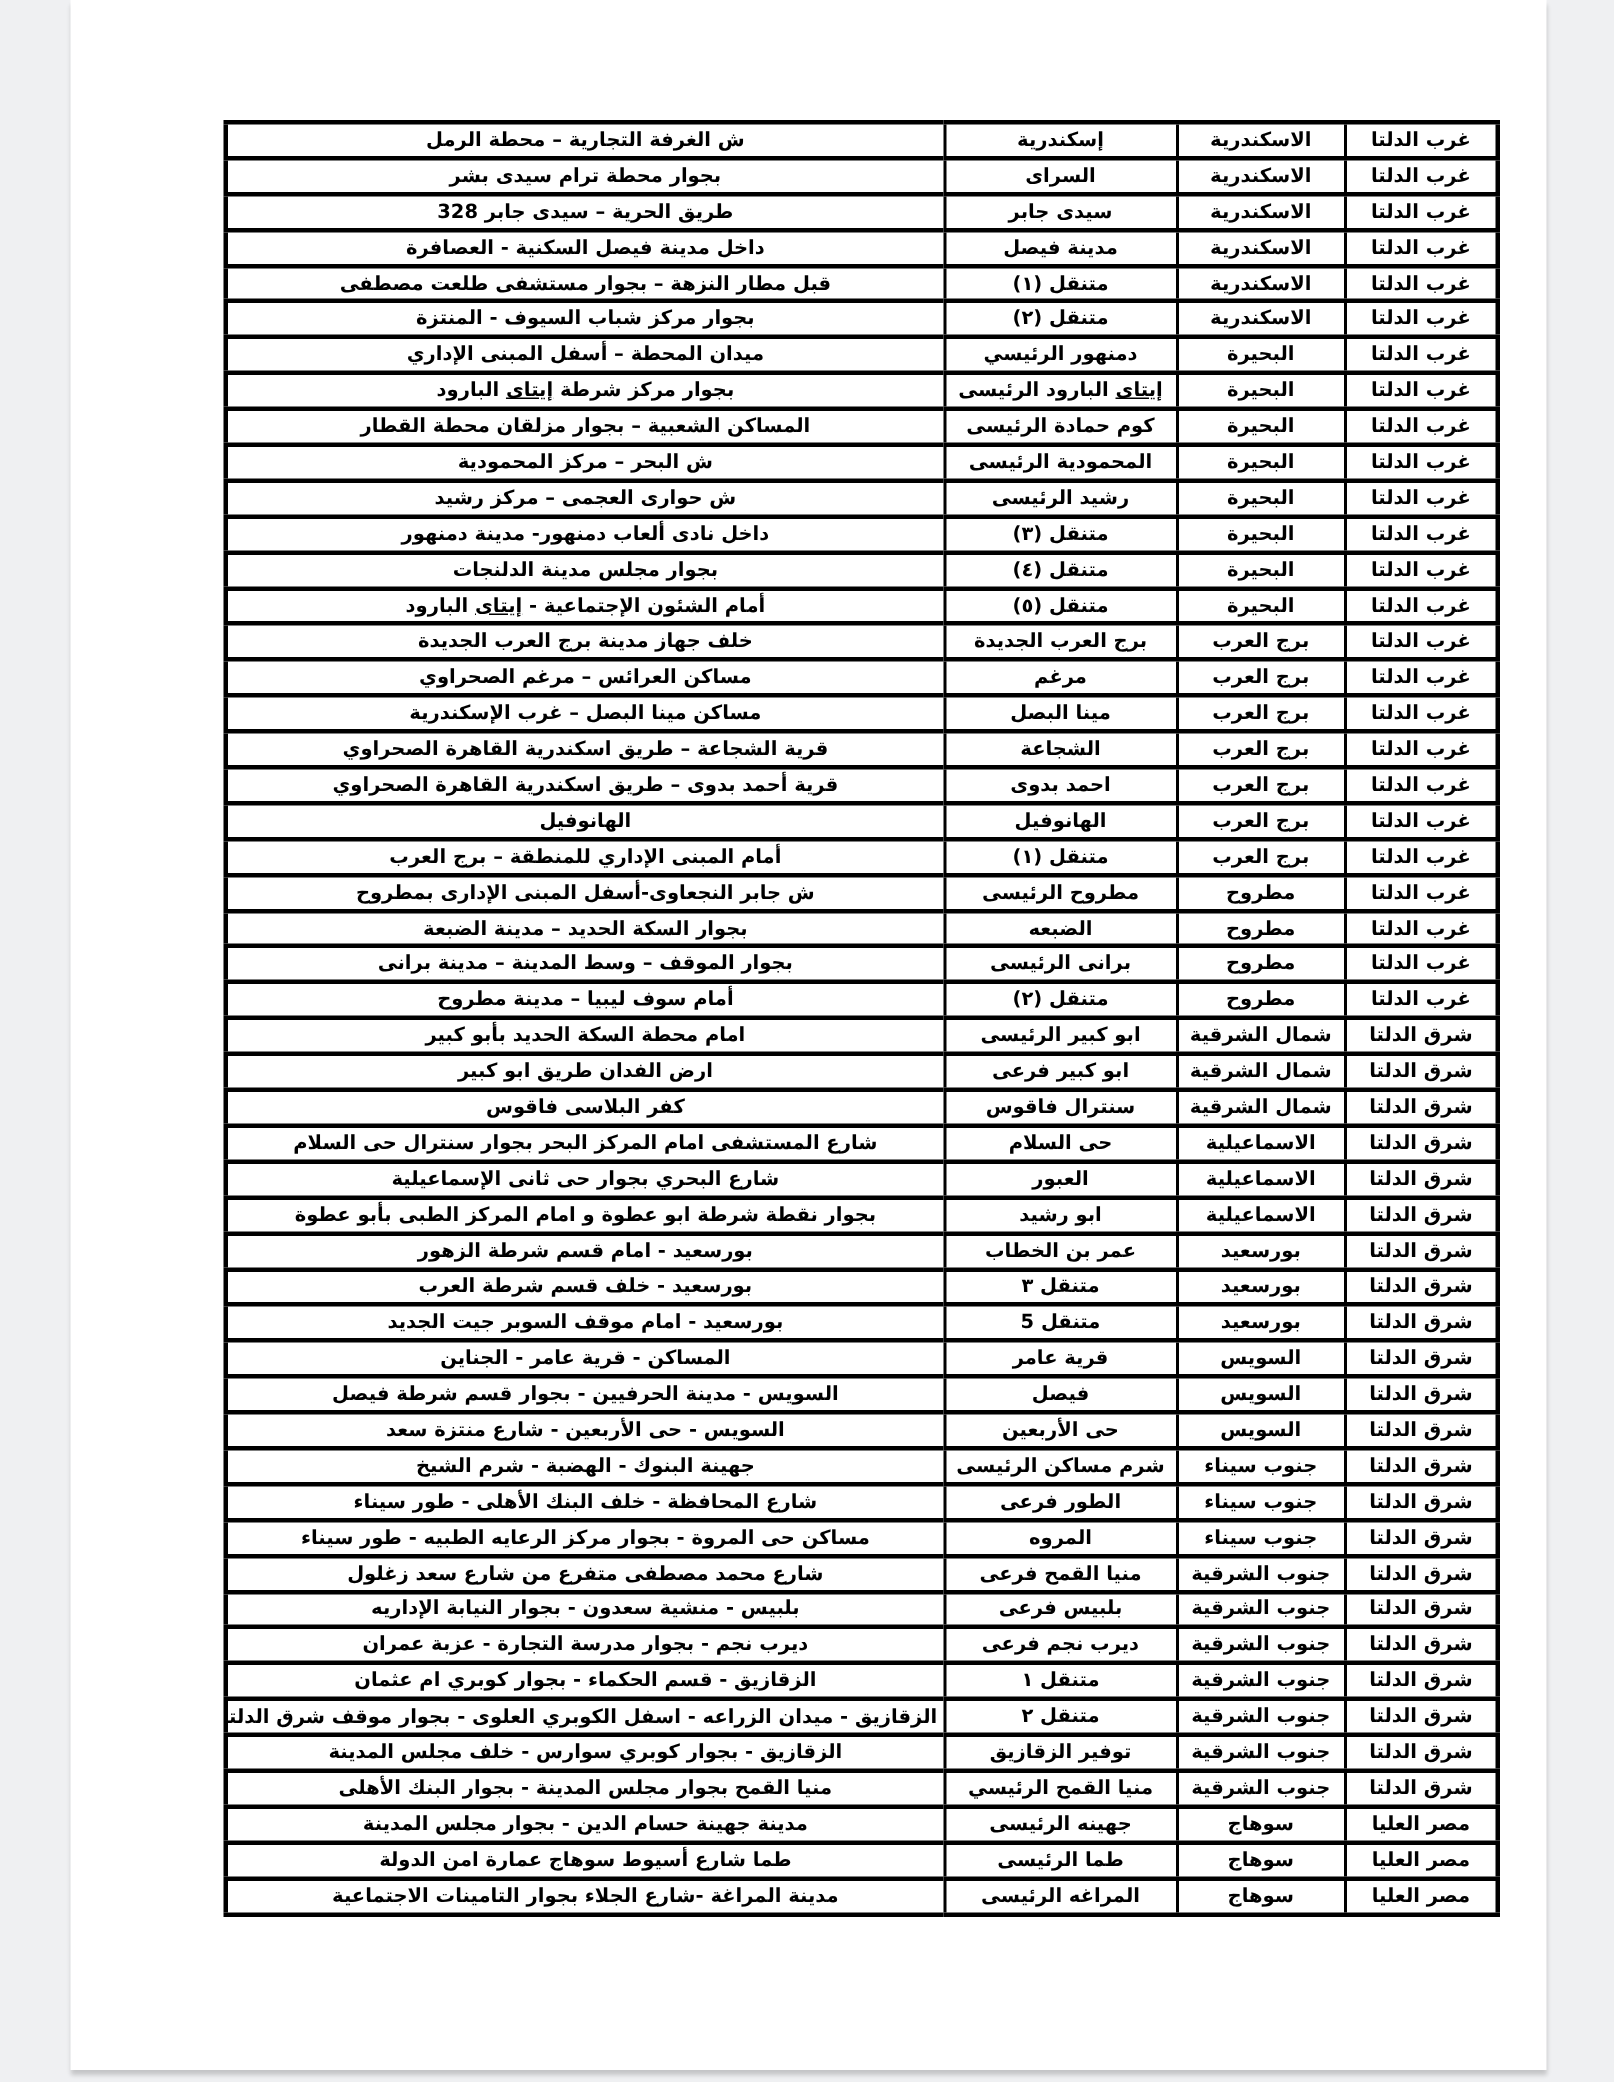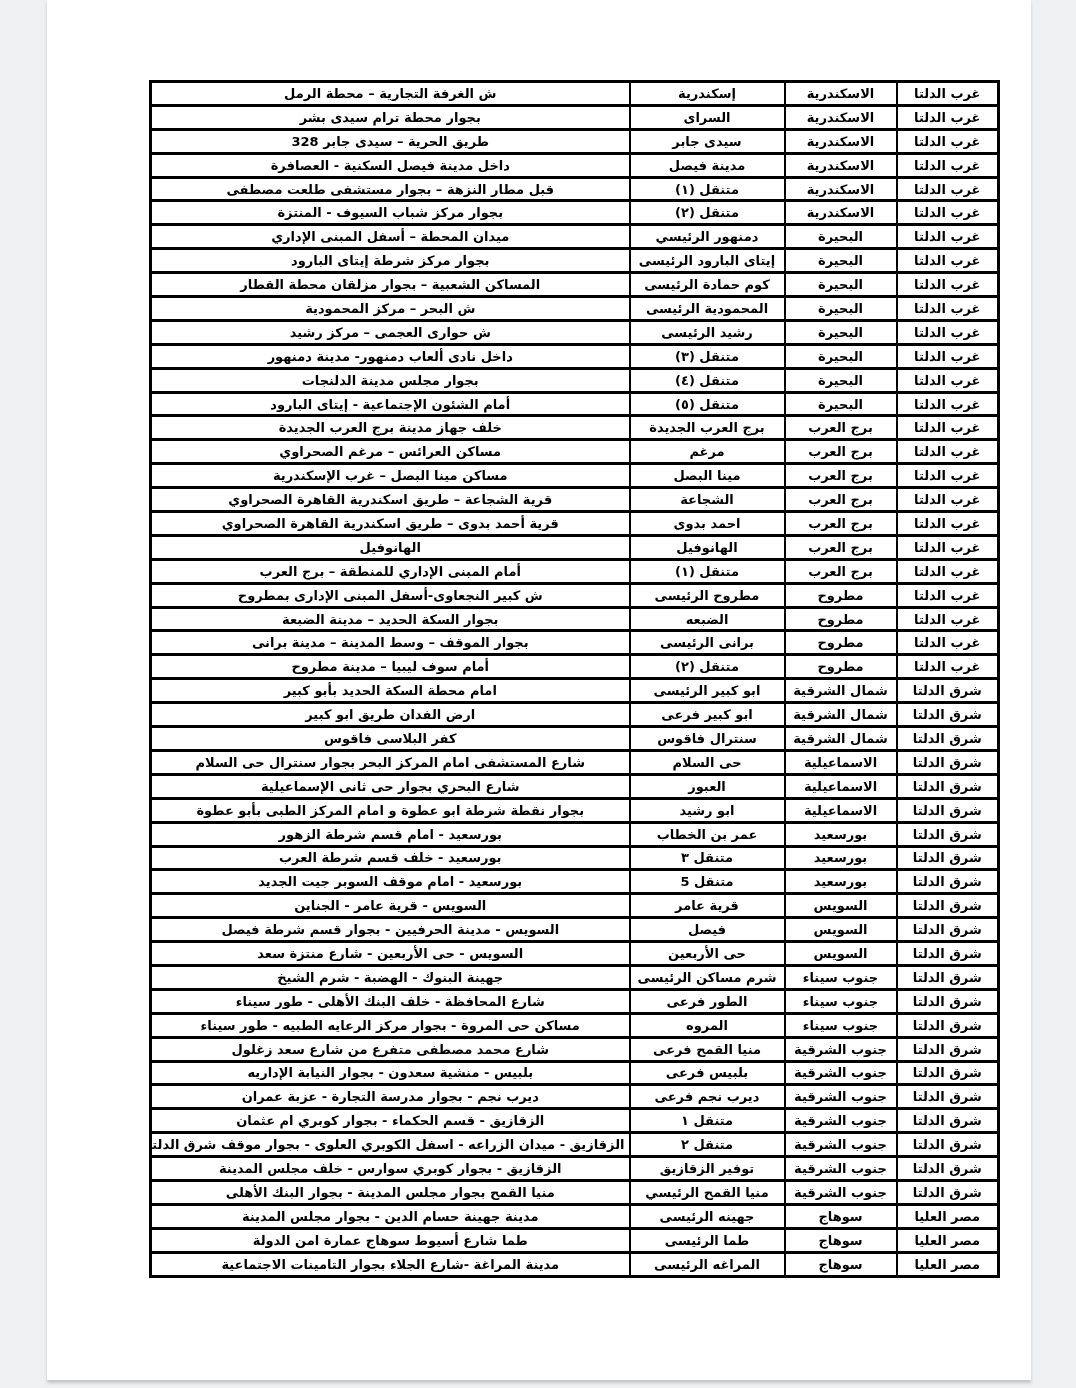--- a/index.html
+++ b/index.html
@@ -43,20 +43,21 @@
     vertical-align: middle;
     font-weight: bold;
     font-size: 13px;
     line-height: 1;
     color: #000;
     padding: 0 4px;
     white-space: nowrap;
     overflow: hidden;
   }
   table.branches .u {
+    text-decoration: underline;
   }
 </style>
 </head>
 <body>
 
 <div class="page">
   <table class="branches" dir="rtl">
     <colgroup>
       <col style="width:102px">
       <col style="width:112px">
@@ -187,21 +188,21 @@
         <tr>
           <td>غرب الدلتا</td>
           <td>برج العرب</td>
           <td>متنقل (١)</td>
           <td>أمام المبنى الإداري للمنطقة – برج العرب</td>
         </tr>
         <tr>
           <td>غرب الدلتا</td>
           <td>مطروح</td>
           <td>مطروح الرئيسى</td>
-          <td>ش كبير النجعاوى-أسفل المبنى الإدارى بمطروح</td>
+          <td>ش جابر النجعاوى-أسفل المبنى الإدارى بمطروح</td>
         </tr>
         <tr>
           <td>غرب الدلتا</td>
           <td>مطروح</td>
           <td>الضبعه</td>
           <td>بجوار السكة الحديد – مدينة الضبعة</td>
         </tr>
         <tr>
           <td>غرب الدلتا</td>
           <td>مطروح</td>
@@ -265,21 +266,21 @@
         <tr>
           <td>شرق الدلتا</td>
           <td>بورسعيد</td>
           <td>متنقل 5</td>
           <td>بورسعيد - امام موقف السوبر جيت الجديد</td>
         </tr>
         <tr>
           <td>شرق الدلتا</td>
           <td>السويس</td>
           <td>قرية عامر</td>
-          <td>السويس - قرية عامر - الجناين</td>
+          <td>المساكن - قرية عامر - الجناين</td>
         </tr>
         <tr>
           <td>شرق الدلتا</td>
           <td>السويس</td>
           <td>فيصل</td>
           <td>السويس - مدينة الحرفيين - بجوار قسم شرطة فيصل</td>
         </tr>
         <tr>
           <td>شرق الدلتا</td>
           <td>السويس</td>

